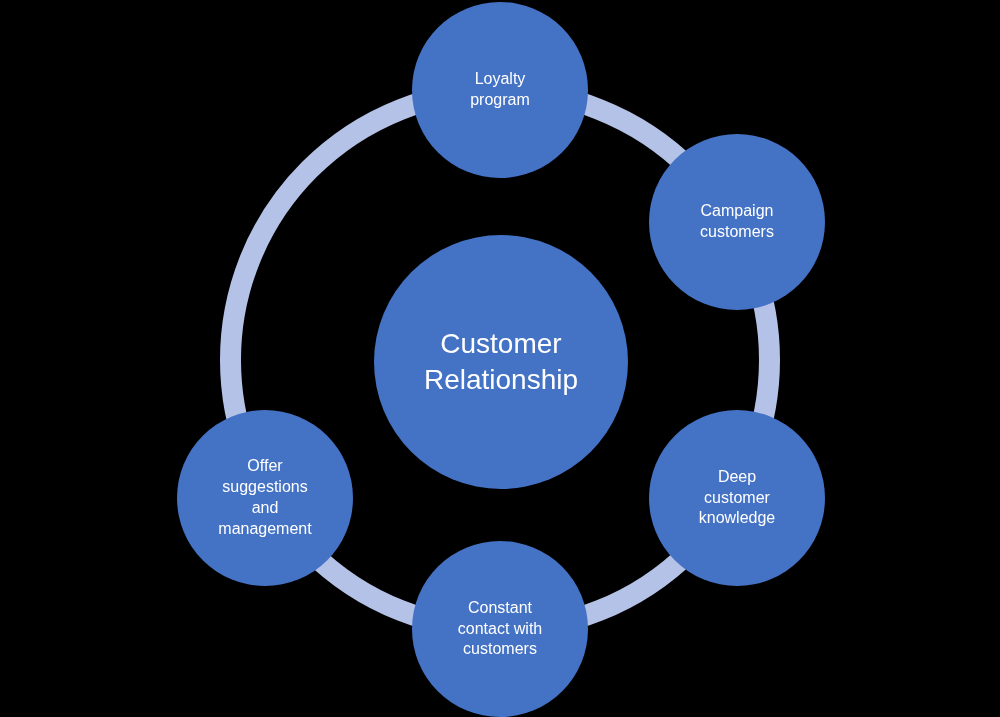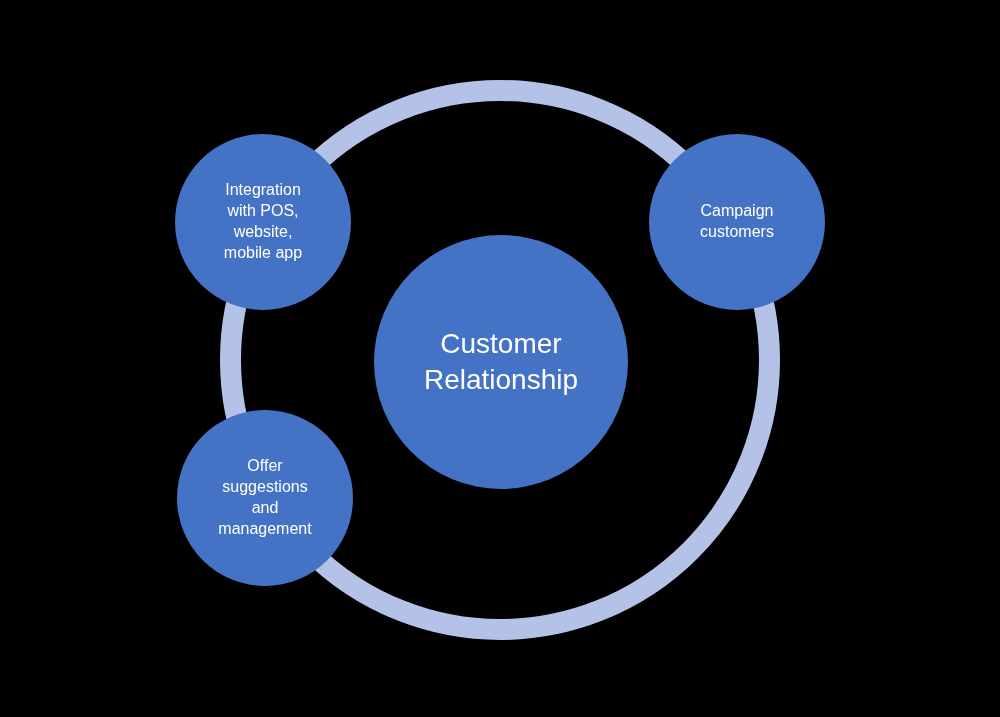--- a/index.html
+++ b/index.html
@@ -58,35 +58,43 @@
 
 <div class="canvas">
 
   <div class="ring"></div>
 
   <div class="node center-node pos-center">
     <span class="label">Customer
 Relationship</span>
   </div>
 
+  <div class="node satellite pos-top">
+    <span class="label">Loyalty
+program</span>
+  </div>
 
   <div class="node satellite pos-top-right">
     <span class="label">Campaign
 customers</span>
   </div>
 
+  <div class="node satellite pos-bottom-right">
+    <span class="label">Deep
+customer
+knowledge</span>
+  </div>
 
+  <div class="node satellite pos-bottom">
+    <span class="label">Constant
+contact with
+customers</span>
+  </div>
 
   <div class="node satellite pos-bottom-left">
     <span class="label">Offer
 suggestions
 and
 management</span>
   </div>
 
-  <div class="node satellite pos-top-left">
-    <span class="label">Integration
-with POS,
-website,
-mobile app</span>
-  </div>
 
 </div>
 
 </body></html>

